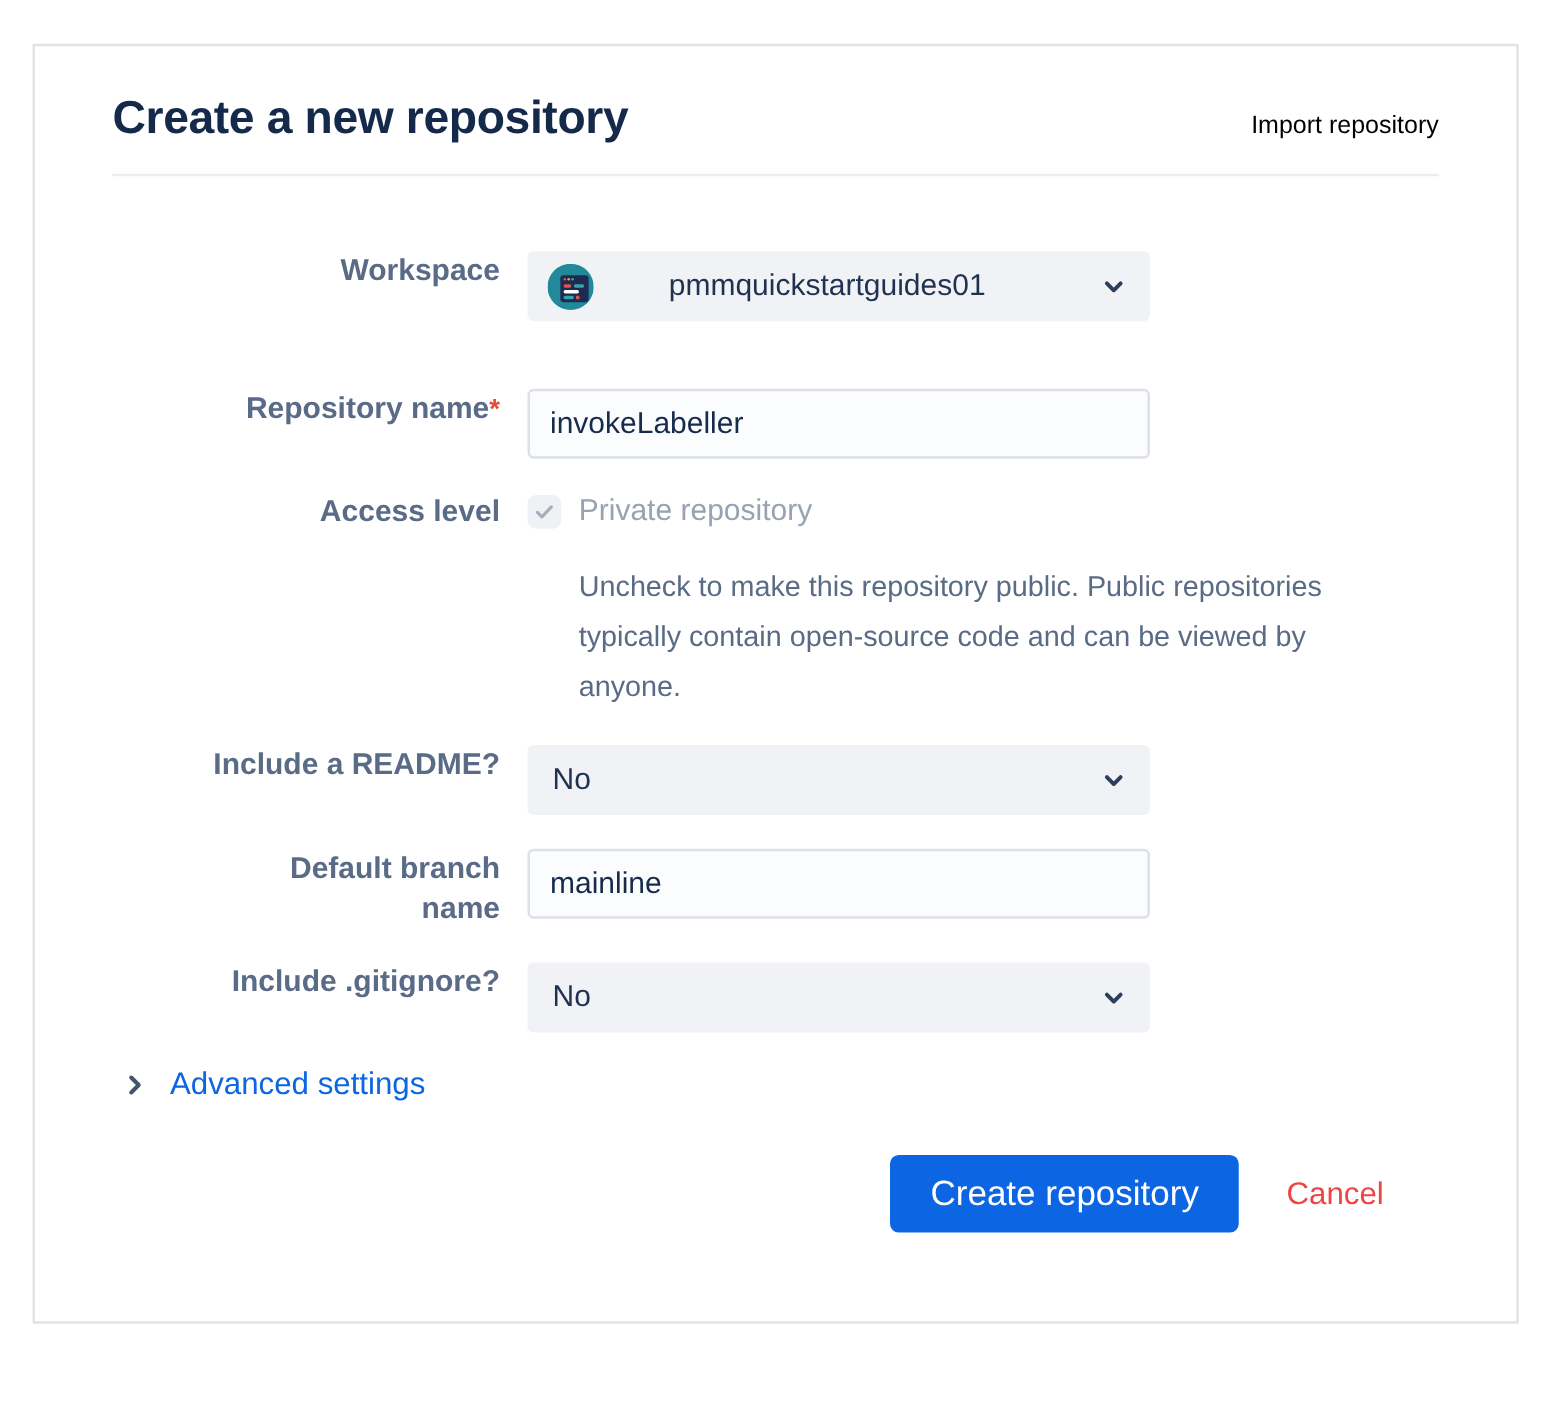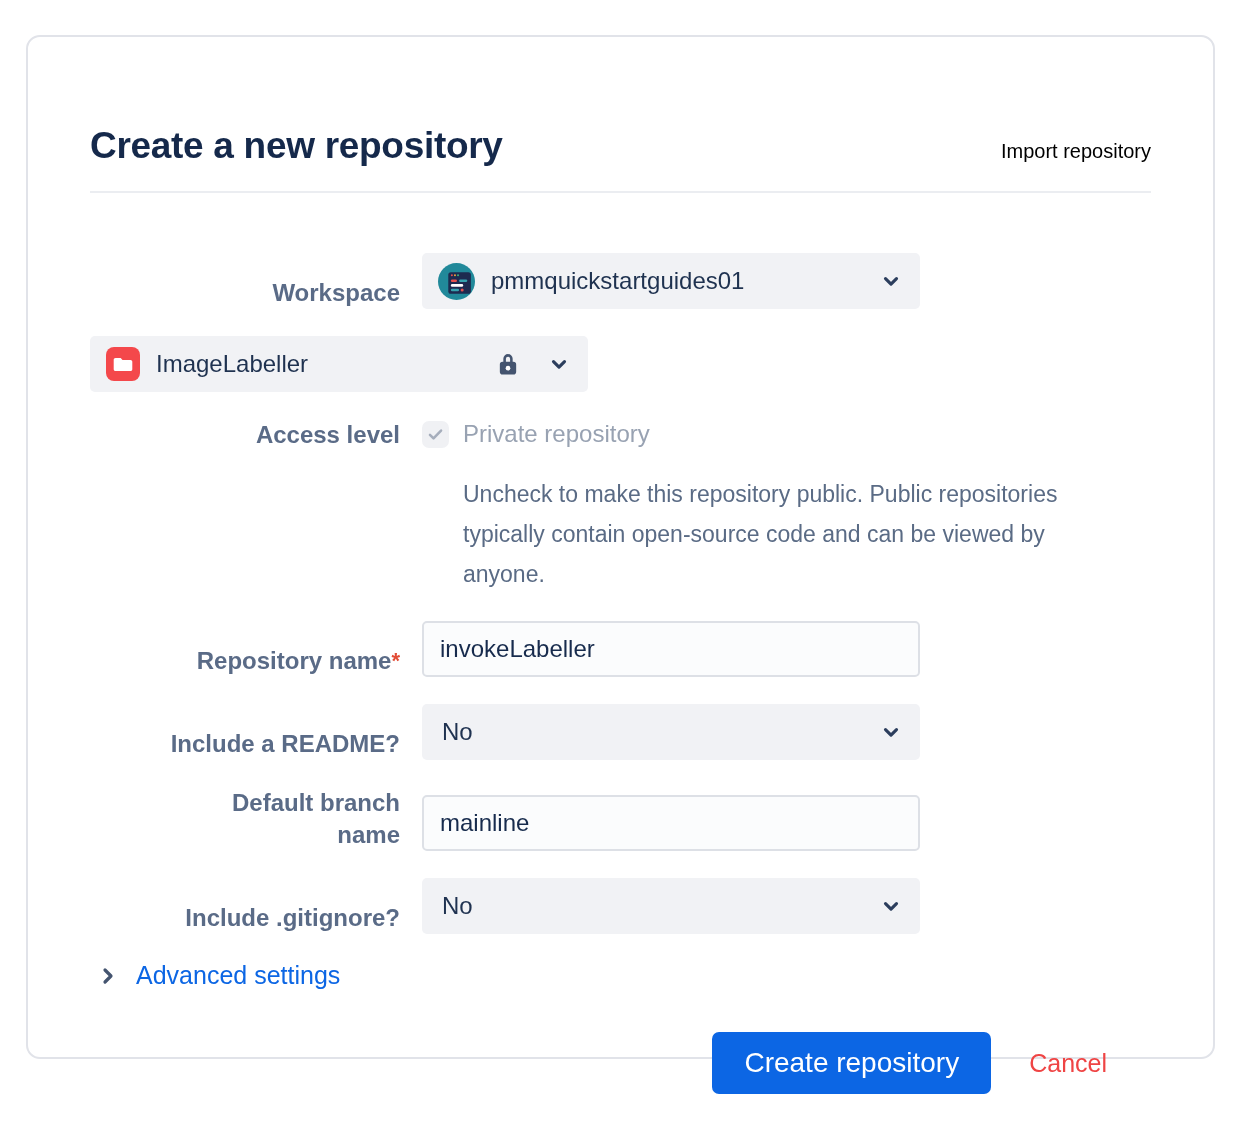--- a/index.html
+++ b/index.html
@@ -9,22 +9,22 @@
     font-family: "Liberation Sans", sans-serif;
     color: #172B4D;
     position: relative;
   }
   .card {
     position: absolute;
     left: 26px; top: 35px;
     width: 1189px; height: 1024px;
     background: #ffffff;
     border: 2px solid #e1e3e9;
-    border-radius: 14px;
-    padding: 88px 62px 0 62px;
+    border-radius: 1px;
+    padding: 36px 62px 0 62px;
   }
   .header {
     display: flex;
     justify-content: space-between;
     align-items: baseline;
   }
   h1.title {
     font-size: 37px;
     font-weight: 700;
     color: #15294b;
@@ -38,21 +38,21 @@
   }
   .divider {
     height: 2px;
     background: #ebedf1;
     margin-top: 24px;
   }
   
   .form { margin-top: 60px; }
   .row {
     display: flex;
-    align-items: flex-end;
+    align-items: flex-start;
     margin-bottom: 27px;
   }
   .row.top { align-items: flex-start; }
   .lbl {
     width: 310px;
     flex: 0 0 310px;
     text-align: right;
     font-size: 24px;
     font-weight: 600;
     color: #5a6b87;
@@ -66,20 +66,21 @@
 
   .select {
     height: 56px;
     width: 498px;
     background: #f1f2f5;
     border-radius: 5px;
     display: flex;
     align-items: center;
     padding: 0 18px 0 16px;
     cursor: pointer;
+    gap: 44px;
   }
   .select .select-text {
     font-size: 24px;
     color: #1f3250;
     flex: 1;
     margin-left: 16px;
     white-space: nowrap;
     overflow: hidden;
   }
   .select.plain .select-text { margin-left: 4px; }
@@ -208,67 +209,45 @@
           <span class="chev">
             <svg viewBox="0 0 24 24" width="22" height="22">
                 <path d="M6 9.5l6 6 6-6" fill="none" stroke="currentColor" stroke-width="3.4" stroke-linecap="round" stroke-linejoin="round"></path>
               </svg>
           </span>
         </div>
       </div>
     </div>
 
     <div class="row">
-      <div class="fieldcol">
-        <div class="select">
-          <span class="proj-icon">
-            <svg viewBox="0 0 34 34" width="34" height="34">
-              <rect x="0" y="0" width="34" height="34" rx="8" fill="#F4484B"></rect>
-              <path fill="#ffffff" d="M9.5 11h5.2l1.8 1.9h8c1 0 1.8.8 1.8 1.8v7.5c0 1-.8 1.8-1.8 1.8h-15c-1 0-1.8-.8-1.8-1.8V12.8c0-1 .8-1.8 1.8-1.8z"></path>
-            </svg>
-          </span>
-          <span class="select-text">ImageLabeller</span>
-          <span class="lockwrap">
-            <svg viewBox="0 0 24 24" width="28" height="28">
-              <path fill="#44546F" d="M8 10V7.5a4 4 0 118 0V10h.6A2.4 2.4 0 0119 12.4v6.2A2.4 2.4 0 0116.6 21H7.4A2.4 2.4 0 015 18.6v-6.2A2.4 2.4 0 017.4 10H8zm2.2 0h3.6V7.5a1.8 1.8 0 10-3.6 0V10z"></path>
-              <circle cx="12" cy="15.6" r="2" fill="#ffffff"></circle>
-            </svg>
-          </span>
-          <span class="chev">
-            <svg viewBox="0 0 24 24" width="22" height="22">
-                <path d="M6 9.5l6 6 6-6" fill="none" stroke="currentColor" stroke-width="3.4" stroke-linecap="round" stroke-linejoin="round"></path>
-              </svg>
-          </span>
-        </div>
+    </div>
+
+    <div class="row">
+      <div class="lbl"><span class="txt">Repository name</span><span class="req">*</span></div>
+      <div class="fieldcol">
+        <input class="textinput" type="text" value="invokeLabeller" style="">
       </div>
     </div>
 
     <div class="row top">
       <div class="lbl"><span class="txt">Access level</span></div>
       <div class="fieldcol wide">
         <div class="checkrow">
           <span class="checkbox">
             <svg viewBox="0 0 24 24" width="19" height="19">
                 <path d="M5 12.5l4.5 4.5L19 7" fill="none" stroke="#a6aebc" stroke-width="3.2" stroke-linecap="round" stroke-linejoin="round"></path>
               </svg>
           </span>
           <span class="check-label">Private repository</span>
         </div>
         <div class="help-text">Uncheck to make this repository public. Public repositories typically contain open-source code and can be viewed by anyone.</div>
       </div>
     </div>
 
     <div class="row">
-      <div class="lbl"><span class="txt">Repository name</span><span class="req">*</span></div>
-      <div class="fieldcol">
-        <input class="textinput" type="text" value="invokeLabeller" style="">
-      </div>
-    </div>
-
-    <div class="row">
       <div class="lbl"><span class="txt">Include a README?</span></div>
       <div class="fieldcol">
         <div class="select plain">
           <span class="select-text">No</span>
           <span class="chev">
             <svg viewBox="0 0 24 24" width="22" height="22">
                 <path d="M6 9.5l6 6 6-6" fill="none" stroke="currentColor" stroke-width="3.4" stroke-linecap="round" stroke-linejoin="round"></path>
               </svg>
           </span>
         </div>

